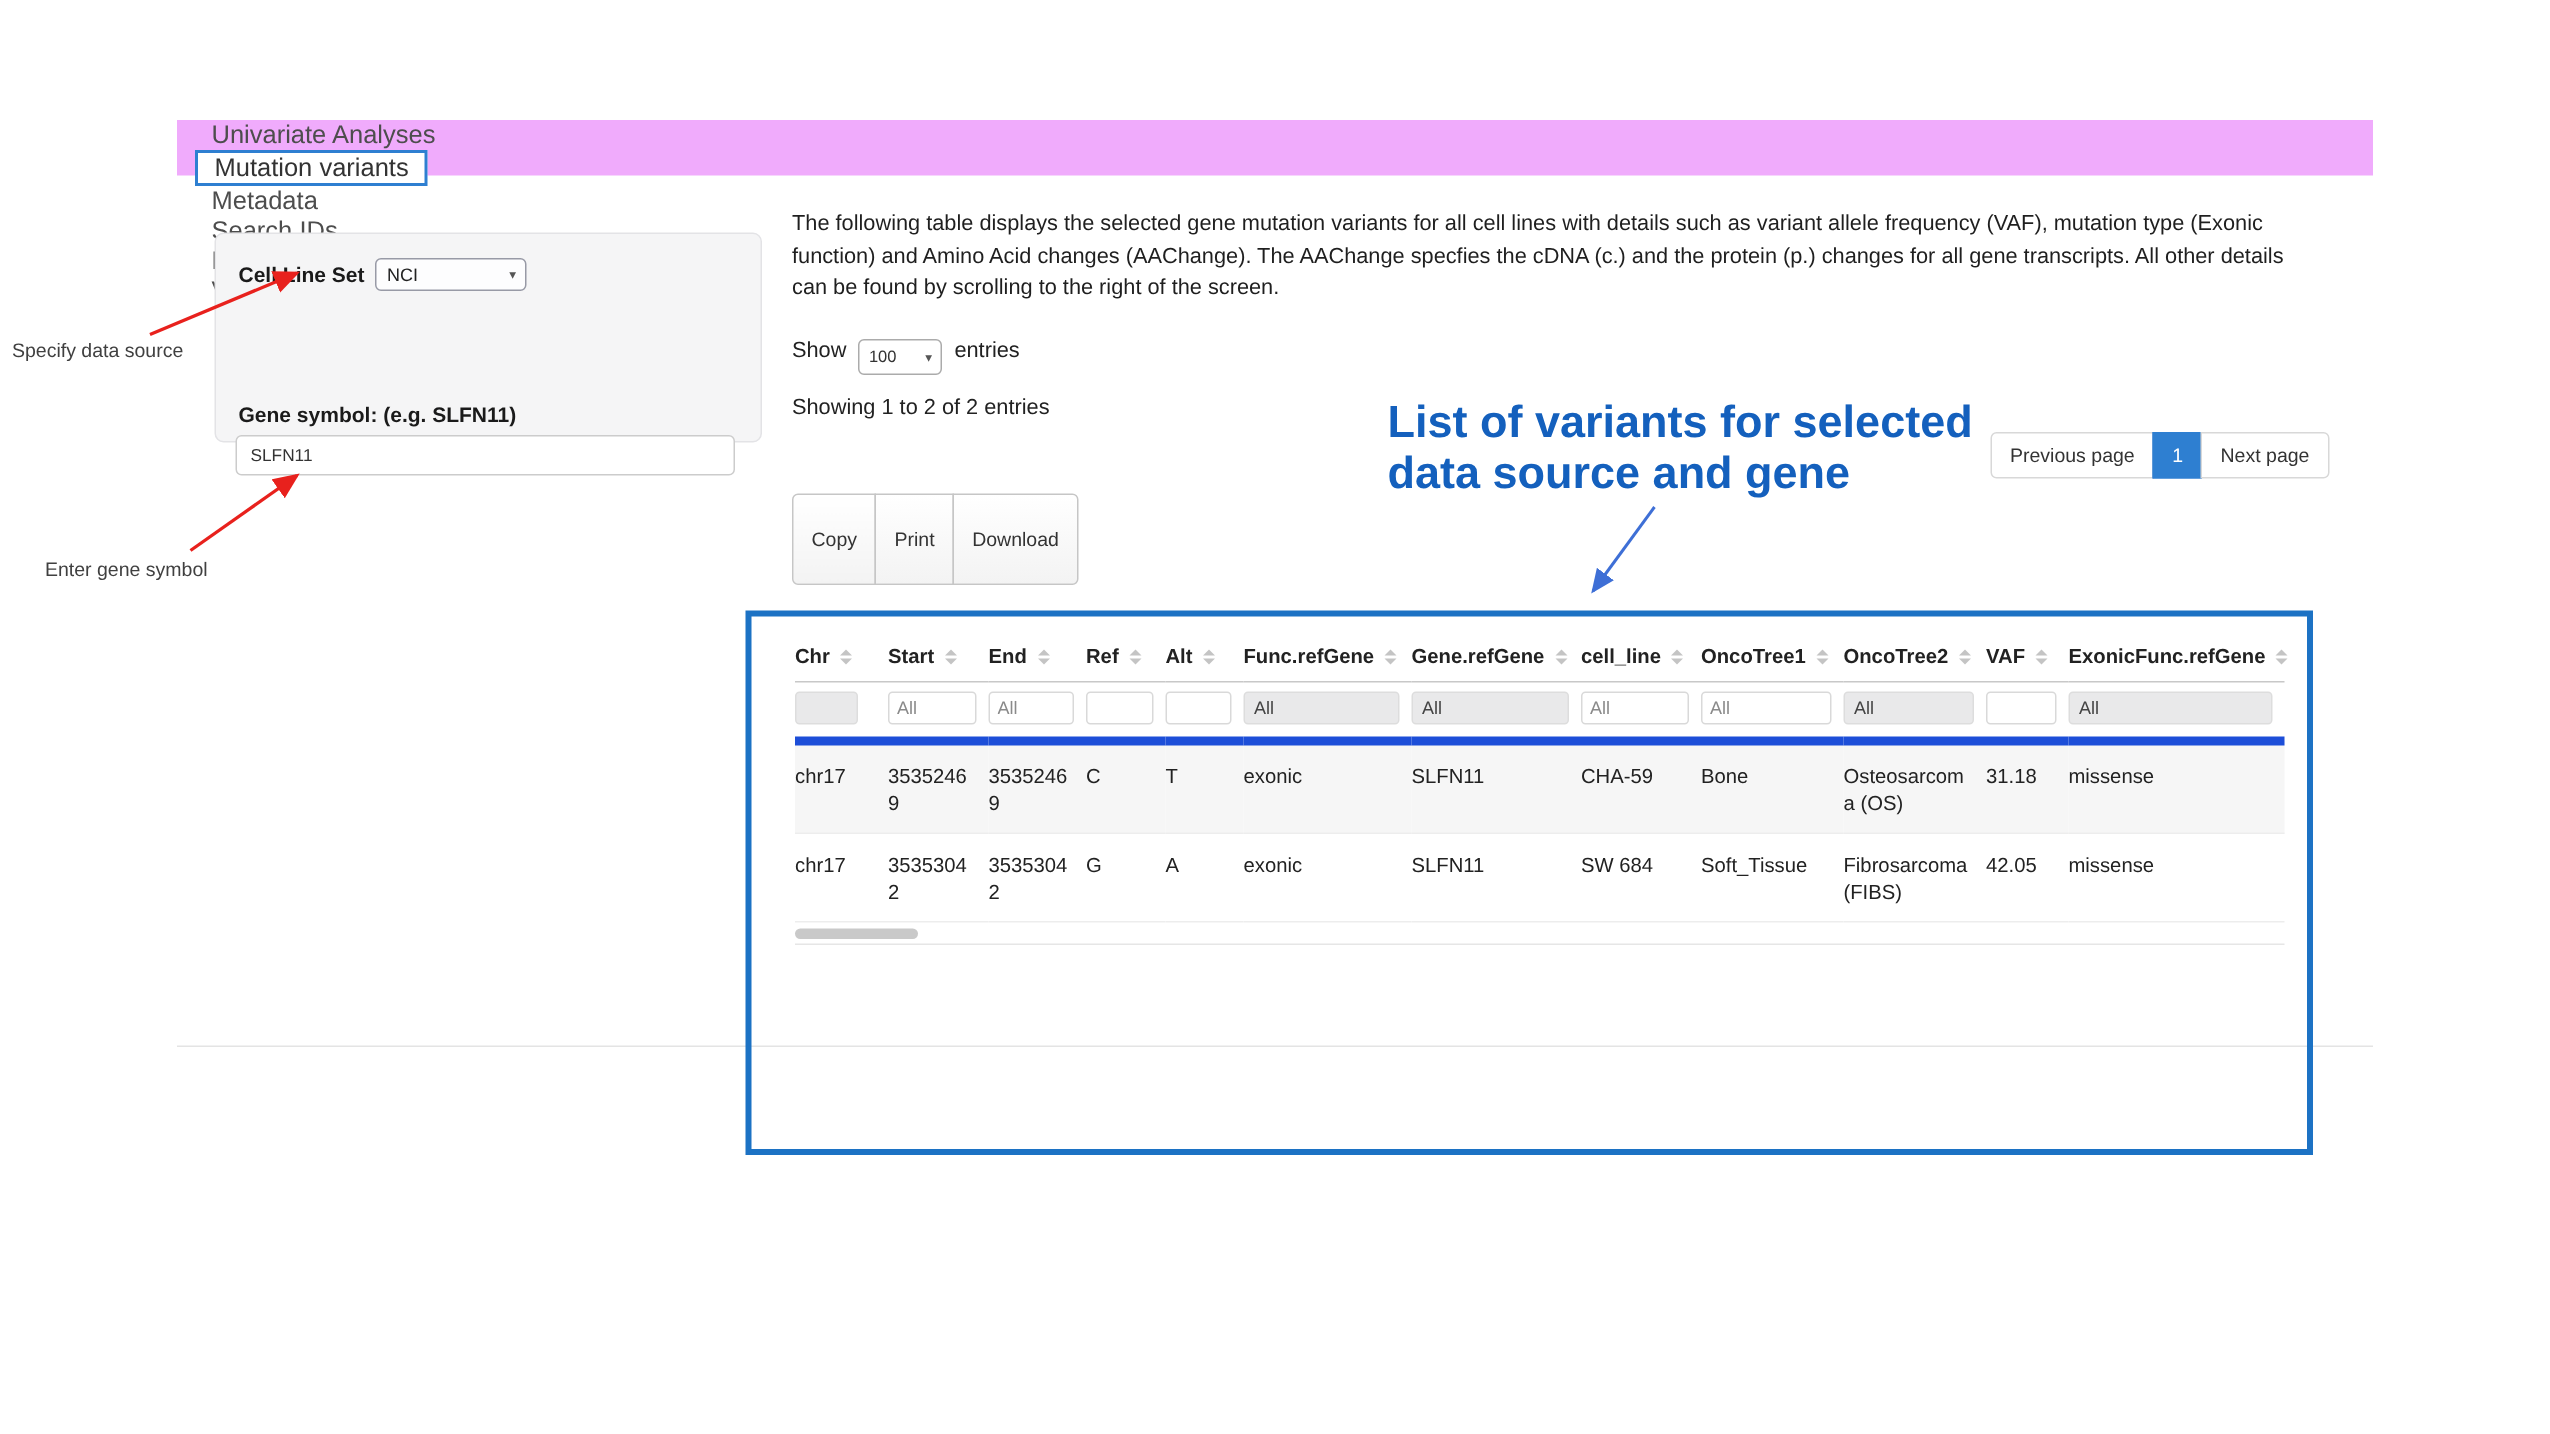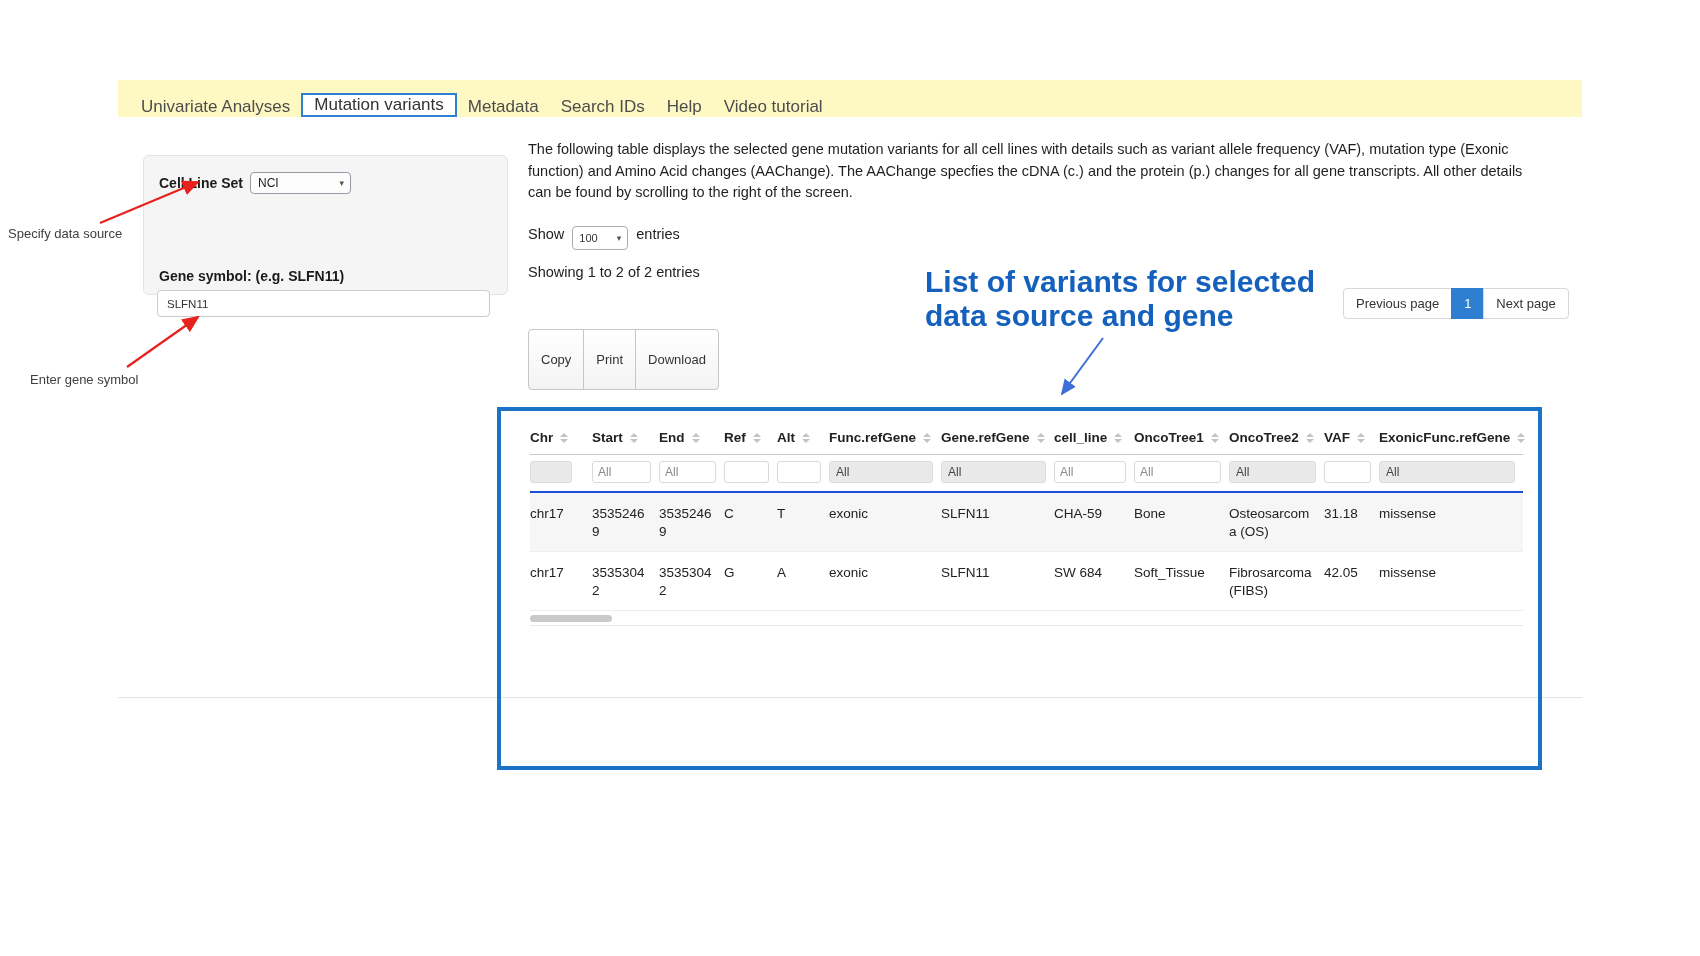--- a/index.html
+++ b/index.html
@@ -3,21 +3,21 @@
 <meta charset="utf-8">
 <style>
   * { margin:0; padding:0; box-sizing:border-box; }
   html,body { width:1700px; height:956px; background:#ffffff; font-family:"Liberation Sans", sans-serif; overflow:hidden; }
   .page { position:relative; width:1700px; height:956px; background:#fff; }
 
   
   .overlay { position:absolute; left:0; top:0; width:1700px; height:956px; pointer-events:none; z-index:30; }
 
   
-  .navbar { position:absolute; left:118px; top:80px; width:1464px; height:37px; background:#fef9c3; display:flex; align-items:flex-end; padding-left:12px; z-index:2; }
+  .navbar { position:absolute; left:118px; top:80px; width:1464px; height:37px; background:#f0abfc; display:flex; align-items:flex-start; padding-left:12px; z-index:2;flex-direction:column; }
   .nav-tab { display:flex; align-items:center; padding:0 11px; font-size:17px; color:#4d4d4d; cursor:pointer; white-space:nowrap; }
   .nav-tab.active { background:#ffffff; border:2px solid #2e7fd1; color:#333; }
 
   
   .panel { position:absolute; left:143px; top:139px; width:365px; height:140px; background:#f5f5f6; border:1px solid #e3e3e6; border-radius:6px; z-index:2;margin-top:16px; }
   .cls-row { position:absolute; left:15px; top:16px; display:flex; align-items:center; gap:7px; }
   .label-bold { font-size:14px; font-weight:bold; color:#1a1a1a; }
   .select-box { width:101px; height:22px; border:1px solid #989aa6; border-radius:4px; background:#fdfdfe; display:flex; align-items:center; justify-content:space-between; padding:0 6px 0 7px; font-size:12px; color:#222; cursor:pointer; }
   .chev { font-size:9px; color:#555; line-height:1; }
   .gene-label { position:absolute; left:15px; top:112px; }
@@ -36,36 +36,36 @@
   .showing { position:absolute; left:528px; top:264px; font-size:14.5px; color:#222; z-index:2;text-align:right; }
   .btn-group { position:absolute; left:528px; top:329px; display:flex; z-index:2; }
   .btn { padding:22px 12px; font-size:13px; color:#333; background:linear-gradient(#ffffff,#f3f3f3); border:1px solid #c6c6c6; margin-left:-1px; cursor:pointer; font-family:inherit; }
   .btn.first { border-radius:4px 0 0 4px; margin-left:0; }
   .btn.last { border-radius:0 4px 4px 0; }
   .table-title { position:absolute; left:528px; top:373px; font-size:15px; font-weight:600; color:#1d7ce2; text-decoration:none; cursor:pointer; z-index:2; }
 
   
   .pagination { position:absolute; left:1327px; top:288px; display:flex; font-size:13px; z-index:2; }
   .page-btn { padding:7px 12px; border:1px solid #d8d8d8; background:#fff; color:#333; margin-left:-1px; cursor:pointer; font-family:inherit; font-size:13px; }
-  .page-btn.prev { border-radius:4px 0 0 4px; margin-left:16px; }
+  .page-btn.prev { border-radius:4px 0 0 4px; margin-left:0; }
   .page-btn.next { border-radius:0 4px 4px 0; }
   .page-btn.current { background:#2e7fd1; border-color:#2e7fd1; color:#fff; }
 
   .divider { position:absolute; left:118px; top:697px; width:1464px; border-top:1px solid #e4e4e4; z-index:1; }
 
   
   .table-box { position:absolute; left:497px; top:407px; width:1045px; height:363px; border:4px solid #1c72c4; z-index:10; background:transparent; }
   .dt { position:absolute; left:29px; right:15px; top:10px; }
   table.variants { border-collapse:collapse; table-layout:fixed; width:100%; font-size:13.5px; color:#222; }
   table.variants th { text-align:left; font-weight:bold; padding:9px 8px 9px 0; border-bottom:1px solid #c8c8c8; white-space:nowrap; vertical-align:middle; cursor:pointer; }
   .sort { display:inline-flex; flex-direction:column; gap:2px; margin-left:7px; vertical-align:middle; }
   .sort i { display:block; width:0; height:0; border-left:4px solid transparent; border-right:4px solid transparent; }
   .sort .up { border-bottom:4px solid #c4c4c4; }
   .sort .dn { border-top:4px solid #c4c4c4; }
-  tr.filters td { padding:6px 8px 8px 0; border-bottom:2px solid #1d4ed8; }
+  tr.filters td { padding:6px 8px 8px 0; border-bottom:6px solid #1d4ed8; }
   .flt { height:22px; font-size:12px; font-family:inherit; }
   .flt.inp { width:100%; border:1px solid #d9d9d9; border-radius:3px; background:#fff; color:#333; padding:0 5px; }
   .flt.inp::placeholder { color:#8a8a8a; }
   .flt.sel { width:100%; background:#e9e9ea; border:1px solid #dddddd; border-radius:3px; display:flex; align-items:center; padding:0 6px; color:#444; cursor:pointer; }
   .flt.sel.w42 { width:42px; }
   tbody td { padding:12px 8px 10px 0; vertical-align:top; line-height:18px; border-bottom:1px solid #ededed; word-wrap:break-word; }
   tbody tr.odd { background:#f6f6f6; }
   .scroll { height:15px; border-bottom:1px solid #e6e6e6; position:relative; }
   .thumb { position:absolute; left:0; top:4px; width:82px; height:7px; background:#c9c9c9; border-radius:4px; cursor:pointer; }
 </style>

